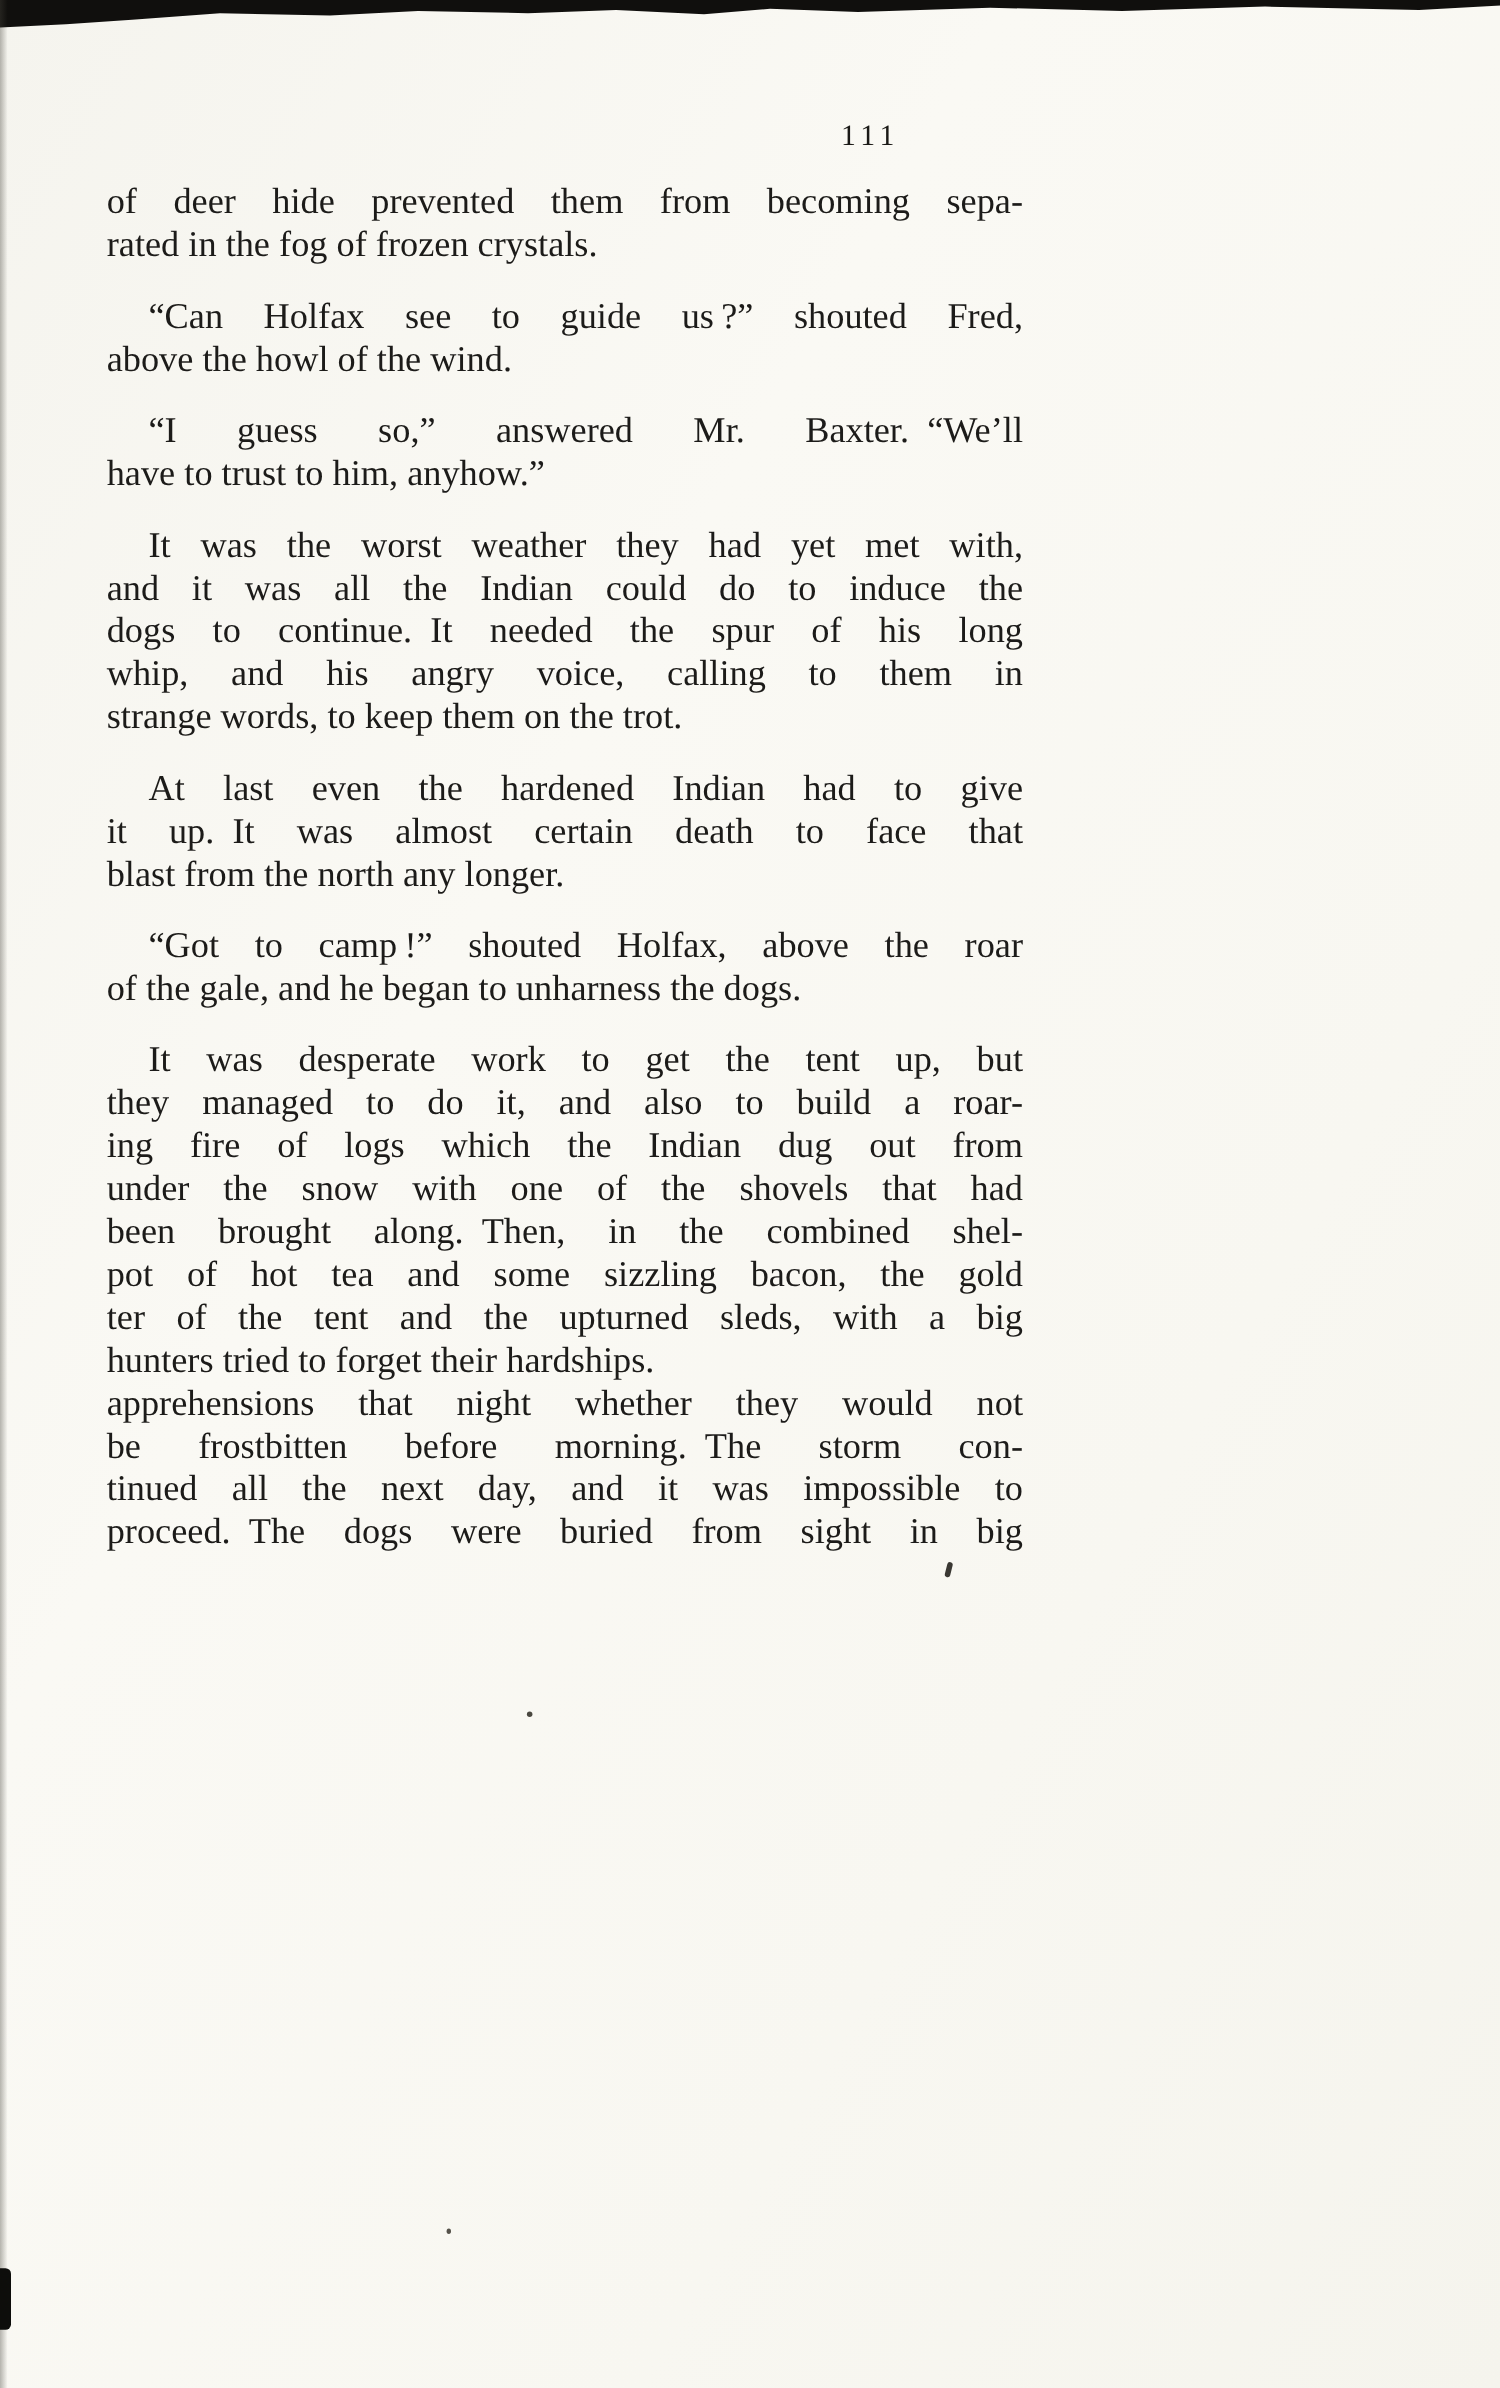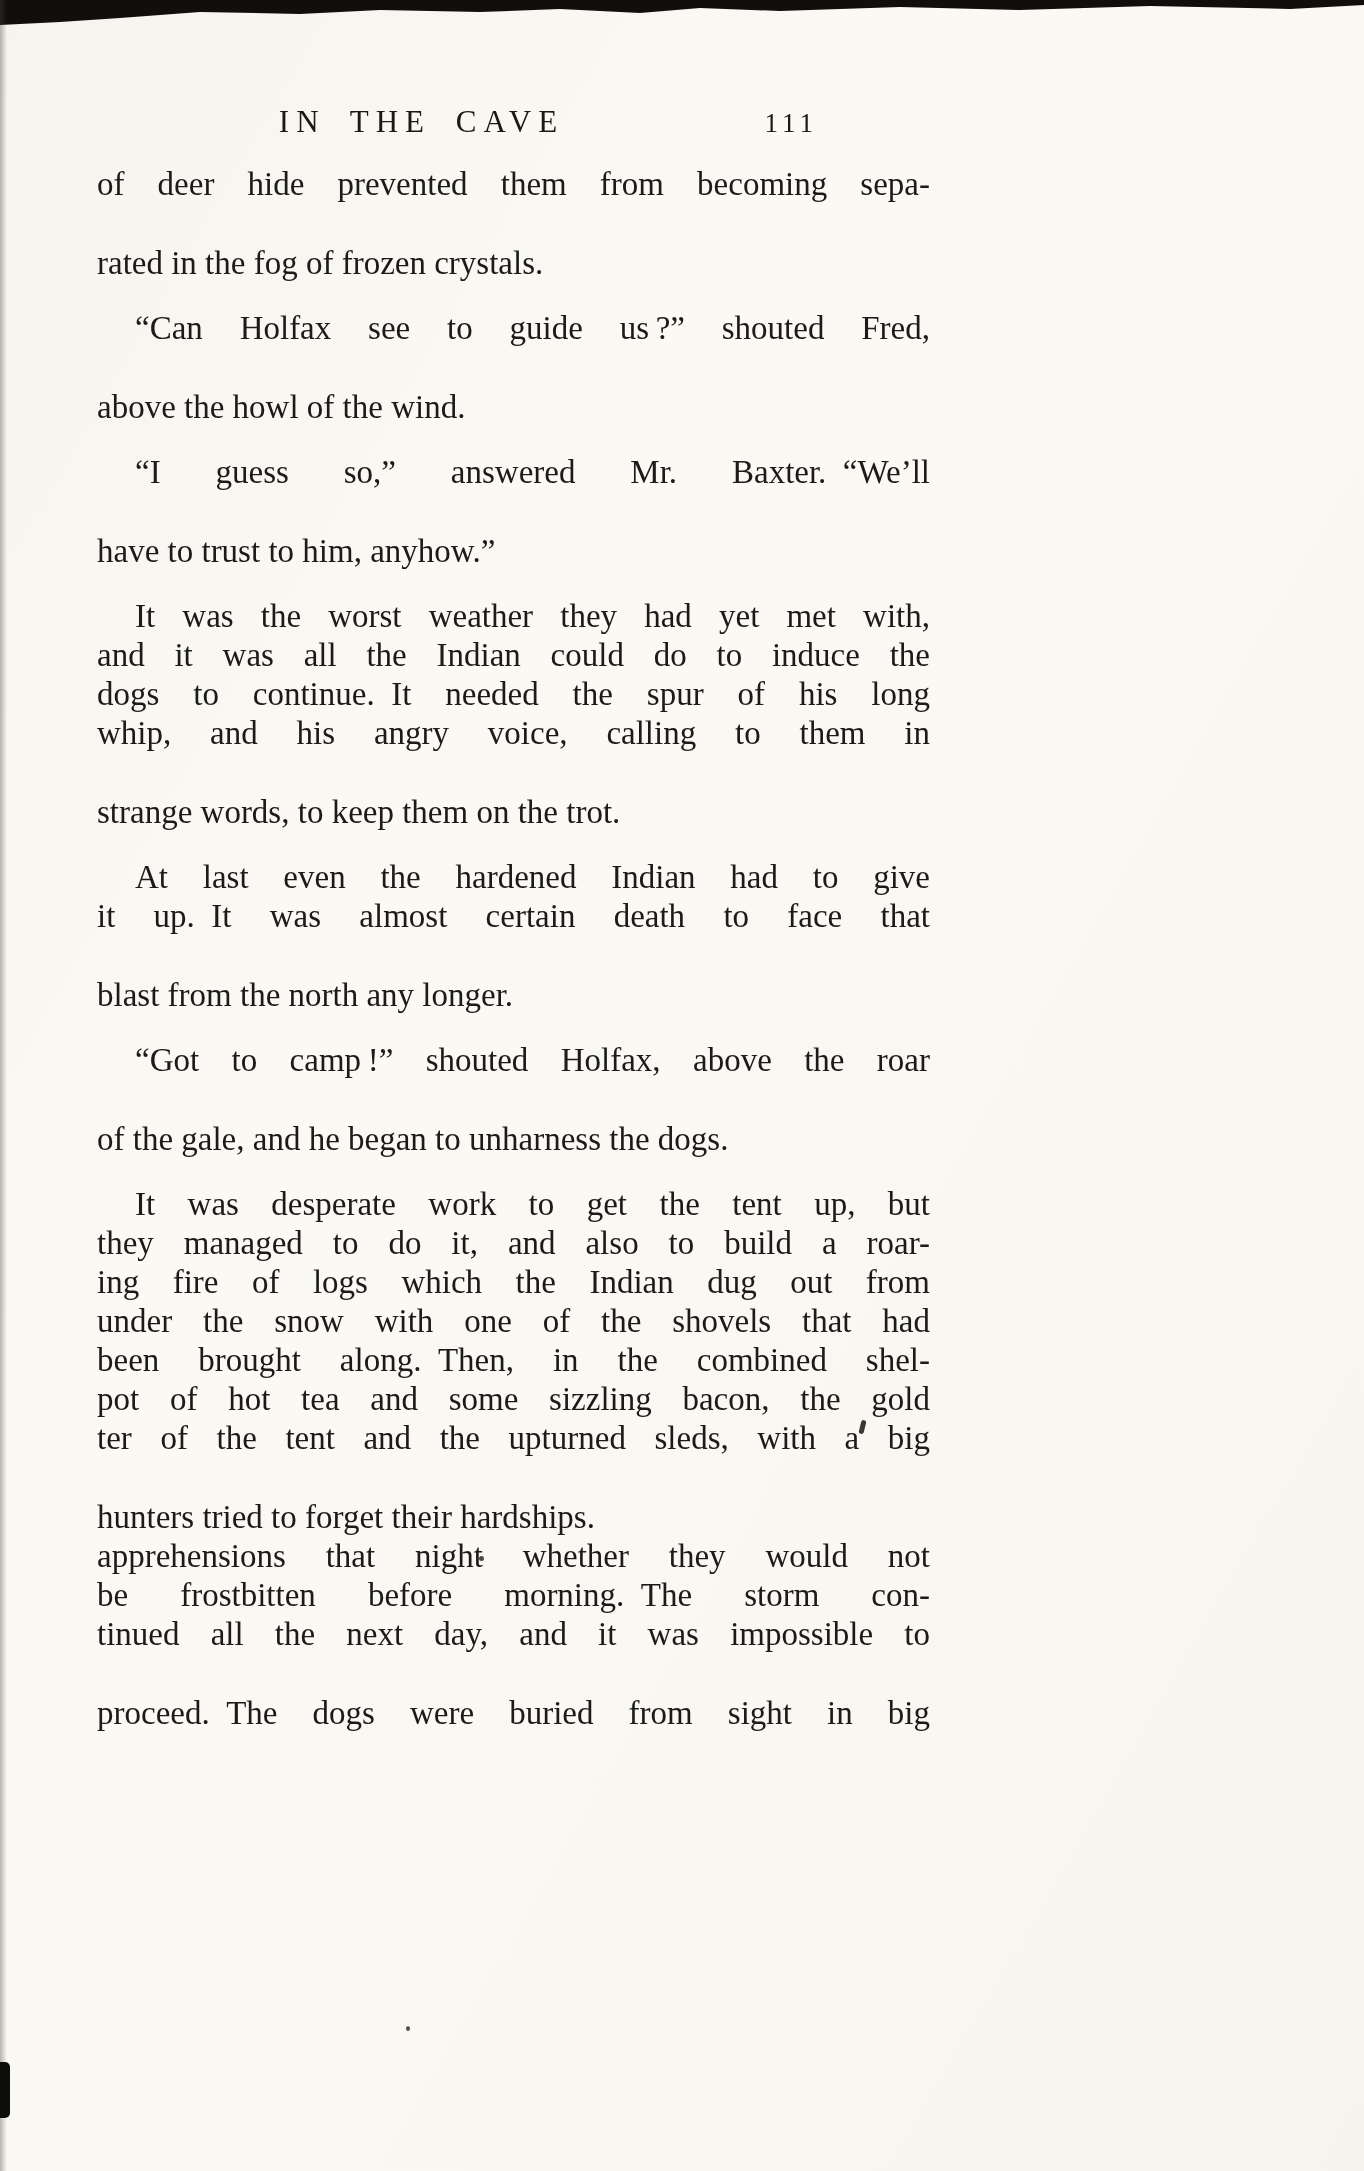--- a/index.html
+++ b/index.html
@@ -58,21 +58,21 @@
     left: 97px;
     width: 833px;
     font-size: 33px;
     line-height: 39px;
     color: #1c1b19;
   }
   .line {
     text-align: justify;
     text-align-last: justify;
   }
-  .line.para-end { text-align-last: left; margin-top: 40px; }
+  .line.para-end { text-align-last: left; }
   .line.para-end.justify-last { text-align-last: justify; }
   .line.indent { text-indent: 38px; margin-top: 26px; }
   
   .edge-blot-bottom-left {
     position: absolute;
     left: 0; top: 2062px;
     width: 10px; height: 56px;
     background: #0d0d0b;
     border-radius: 0 5px 5px 0;
   }
@@ -104,21 +104,20 @@
 
 <div class="scan-page">
 
   <svg class="top-edge" viewBox="0 0 1364 26" preserveAspectRatio="none" aria-hidden="true">
     <polygon fill="#100f0d" points="0,0 1364,0 1364,5 1290,9 1150,6 1020,10 900,7 780,11 700,8 640,13 560,9 480,12 380,10 300,14 200,12 120,18 60,22 0,25"></polygon>
   </svg>
 
   <div class="left-edge"></div>
 
   <div class="header-row">
-    <div class="header-title">IN THE CAVE</div>
     <div class="page-number">111</div>
   </div>
 
   <div class="body-text">
       <div class="line">of deer hide prevented them from becoming sepa-</div>
       <div class="line para-end">rated in the fog of frozen crystals.</div>
       <div class="line indent">“Can Holfax see to guide us ?” shouted Fred,</div>
       <div class="line para-end">above the howl of the wind.</div>
       <div class="line indent">“I guess so,” answered Mr. Baxter. “We’ll</div>
       <div class="line para-end">have to trust to him, anyhow.”</div>

